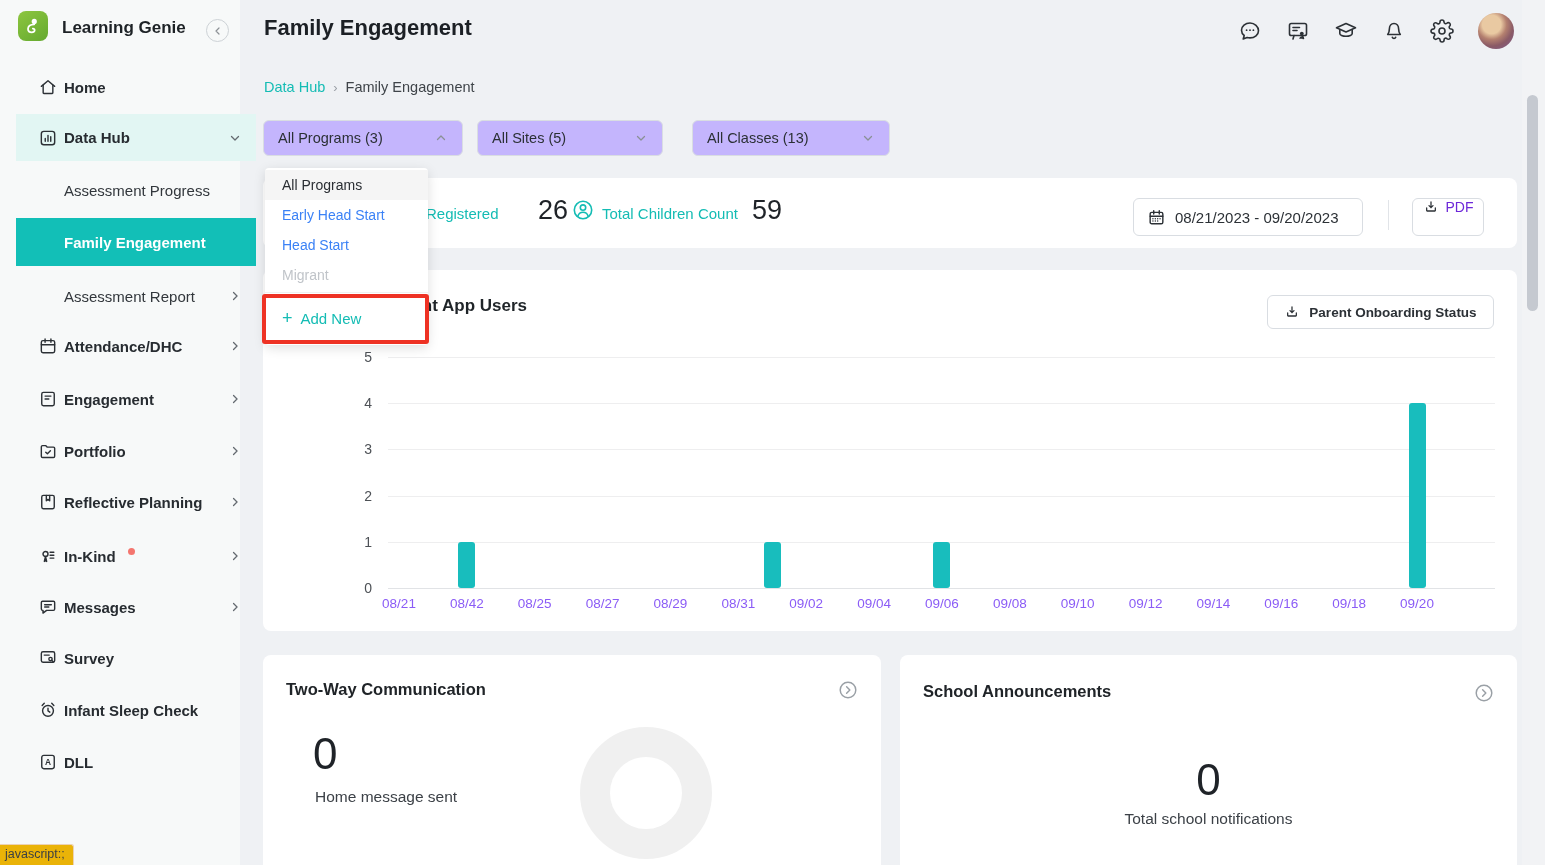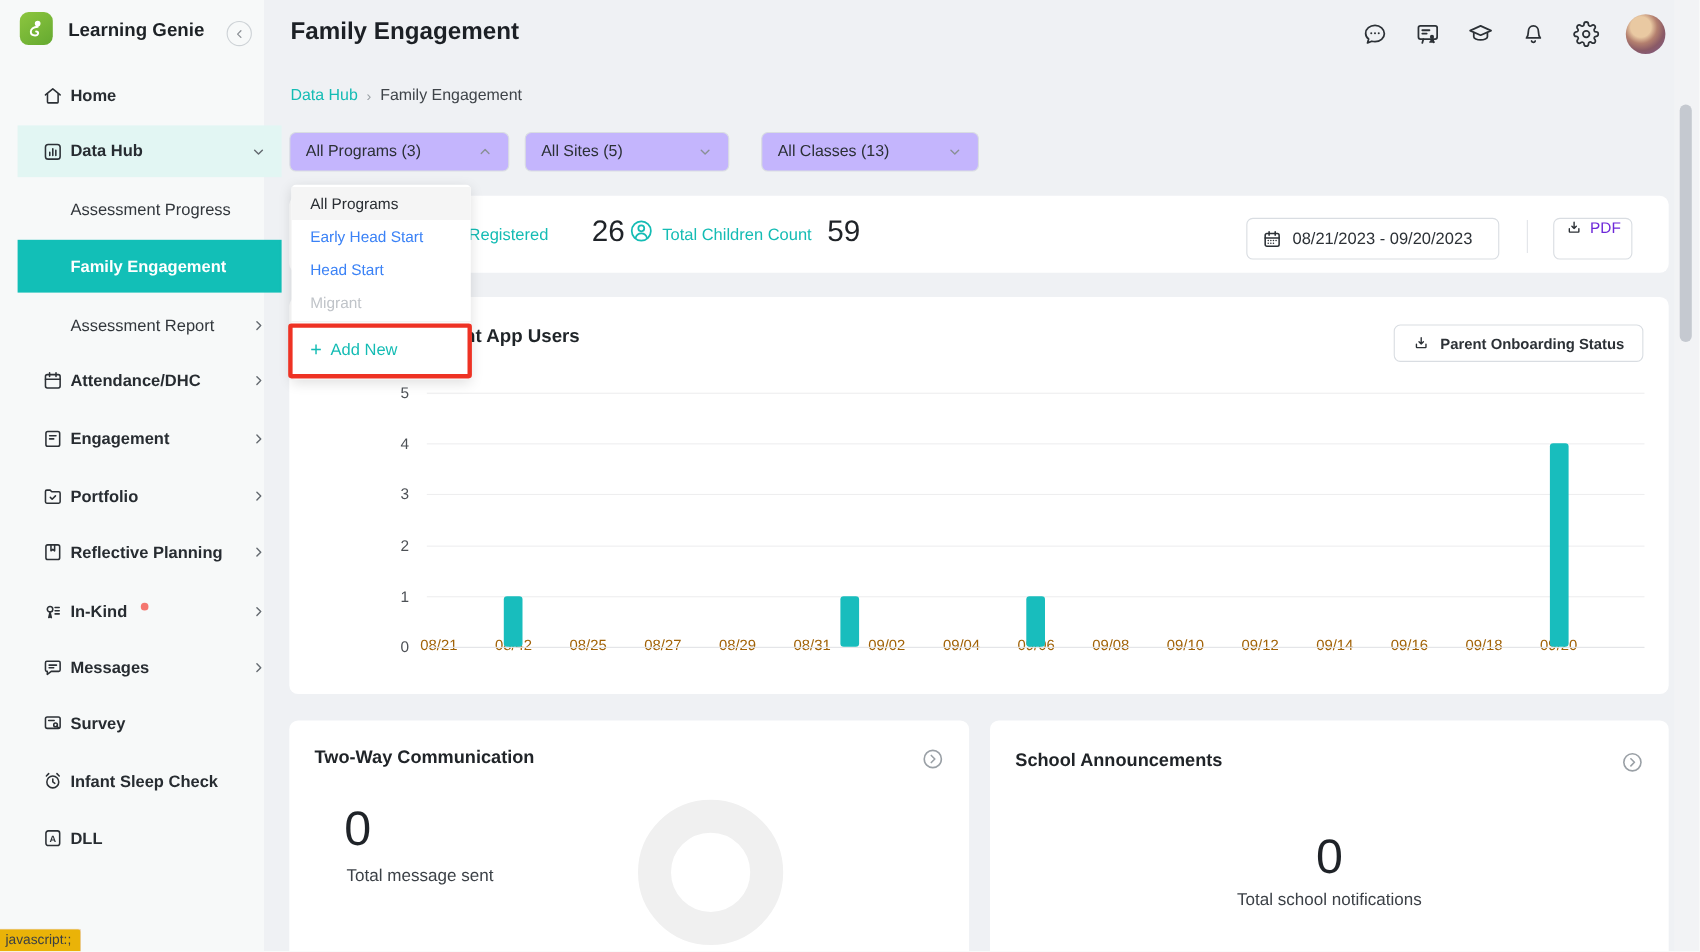--- a/index.html
+++ b/index.html
@@ -55,21 +55,21 @@
     border-radius:6px;display:flex;align-items:flex-start;justify-content:center;gap:7px;font-size:14px;color:#6d28d9;background:#fff;}
   
   #chart-card{left:263px;top:270px;width:1254px;height:361px;}
   #chart-title{position:absolute;left:122px;top:26px;font-size:17px;font-weight:bold;color:#1f2428;white-space:nowrap;}
   #pos-btn{position:absolute;left:1004px;top:25px;width:227px;height:34px;border:1px solid var(--border);
     border-radius:6px;display:flex;align-items:center;justify-content:center;gap:9px;font-size:13.5px;font-weight:bold;color:#2c3136;background:#fff;}
   #plot{position:absolute;left:117px;top:87px;width:1115px;height:231px;}
   .gridline{position:absolute;left:8px;right:0;height:1px;background:#eeeeef;z-index:1;}
   .gridline.baseline{background:#e1e3e6;}
   .ylab{position:absolute;left:-44px;width:36px;text-align:right;font-size:14px;color:#4d5156;line-height:18px;}
-  .xlab{position:absolute;top:222px;transform:translateX(-50%);font-size:13.5px;color:#a16207;white-space:nowrap;}
+  .xlab{position:absolute;top:239px;transform:translateX(-50%);font-size:13.5px;color:#8b5cf6;white-space:nowrap;}
   .bar{position:absolute;bottom:0;width:17px;border-radius:3px;z-index:2;}
   
   #tw-card{left:263px;top:655px;width:618px;height:230px;}
   #sa-card{left:900px;top:655px;width:617px;height:230px;}
   .card-title{position:absolute;left:23px;font-size:16.5px;font-weight:bold;color:#202428;}
   .card-more{position:absolute;width:22px;height:22px;color:#9aa0a6;}
   .big-zero{position:absolute;font-size:44px;color:#1f2328;}
   .caption{position:absolute;font-size:15.5px;color:#3c4147;}
   #donut{position:absolute;left:317px;top:72px;width:132px;height:132px;border-radius:50%;border:30px solid #f0f0f0;}
   
@@ -369,21 +369,21 @@
       </div>
   </section>
 
   <section class="card" id="tw-card">
     <div class="card-title" style="top:25px;">Two-Way Communication</div>
     <svg class="card-more" style="left:574px;top:24px;" viewBox="0 0 24 24" fill="none" stroke="currentColor" stroke-width="1.6" stroke-linecap="round" stroke-linejoin="round">
         <circle cx="12" cy="12" r="8.5"></circle>
         <path d="m10.5 8.5 3.5 3.5-3.5 3.5"></path>
       </svg>
     <div class="big-zero" style="left:50px;top:74px;">0</div>
-    <div class="caption" style="left:52px;top:133px;">Total message sent</div>
+    <div class="caption" style="left:52px;top:133px;">Home message sent</div>
     <div id="donut"></div>
   </section>
 
   <section class="card" id="sa-card">
     <div class="card-title" style="top:27px;">School Announcements</div>
     <svg class="card-more" style="left:573px;top:27px;" viewBox="0 0 24 24" fill="none" stroke="currentColor" stroke-width="1.6" stroke-linecap="round" stroke-linejoin="round">
         <circle cx="12" cy="12" r="8.5"></circle>
         <path d="m10.5 8.5 3.5 3.5-3.5 3.5"></path>
       </svg>
     <div class="big-zero" style="left:0;right:0;top:100px;text-align:center;">0</div>

